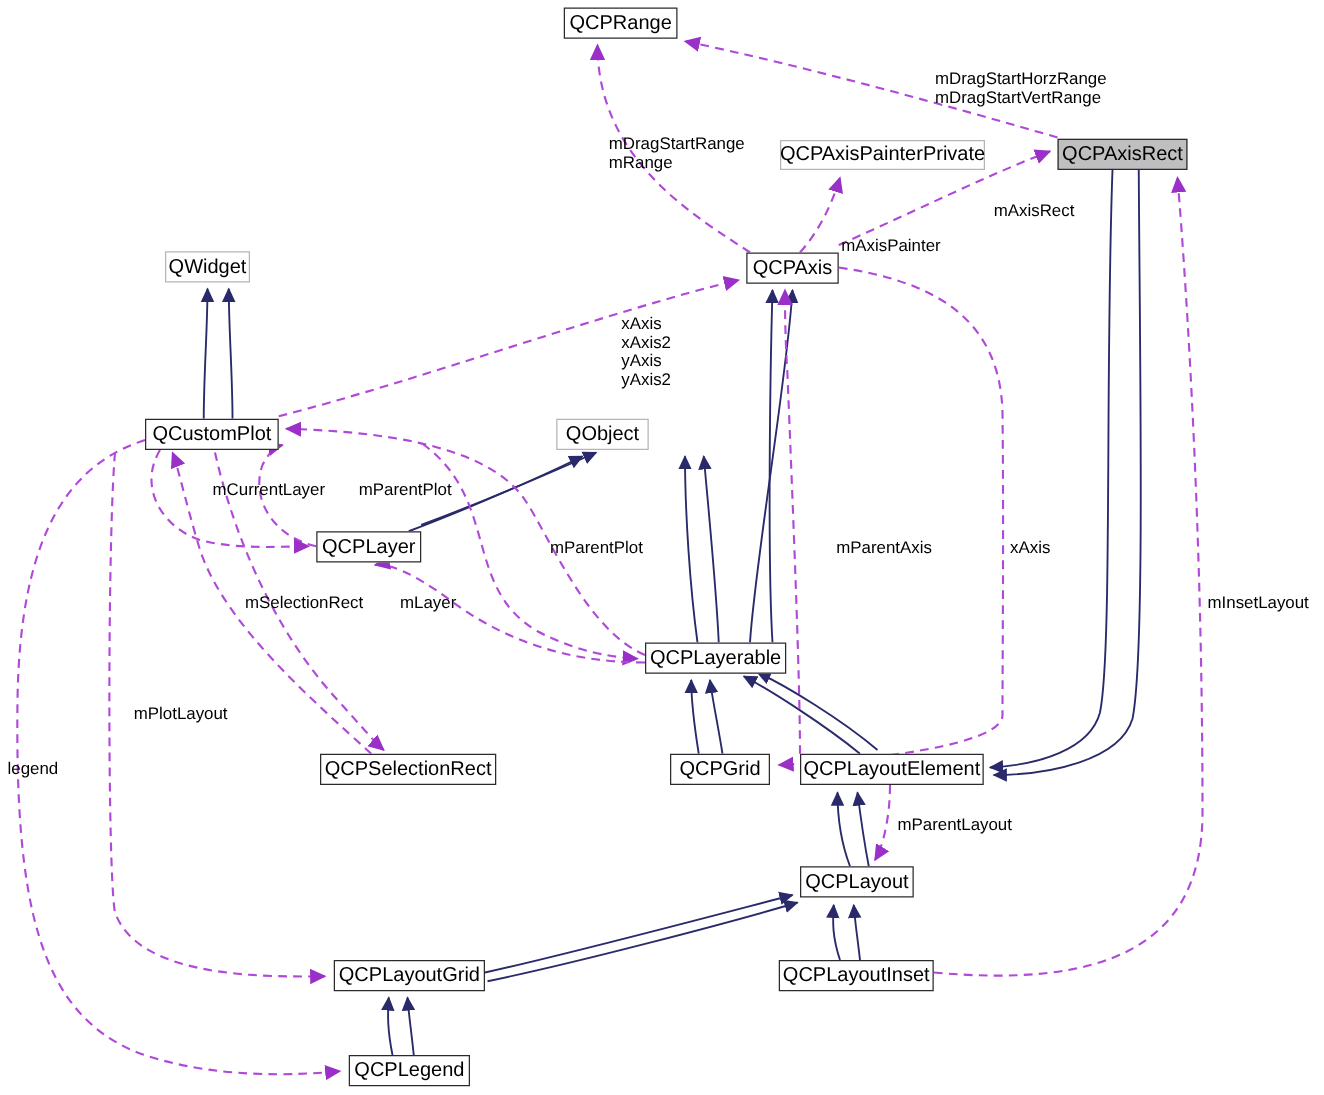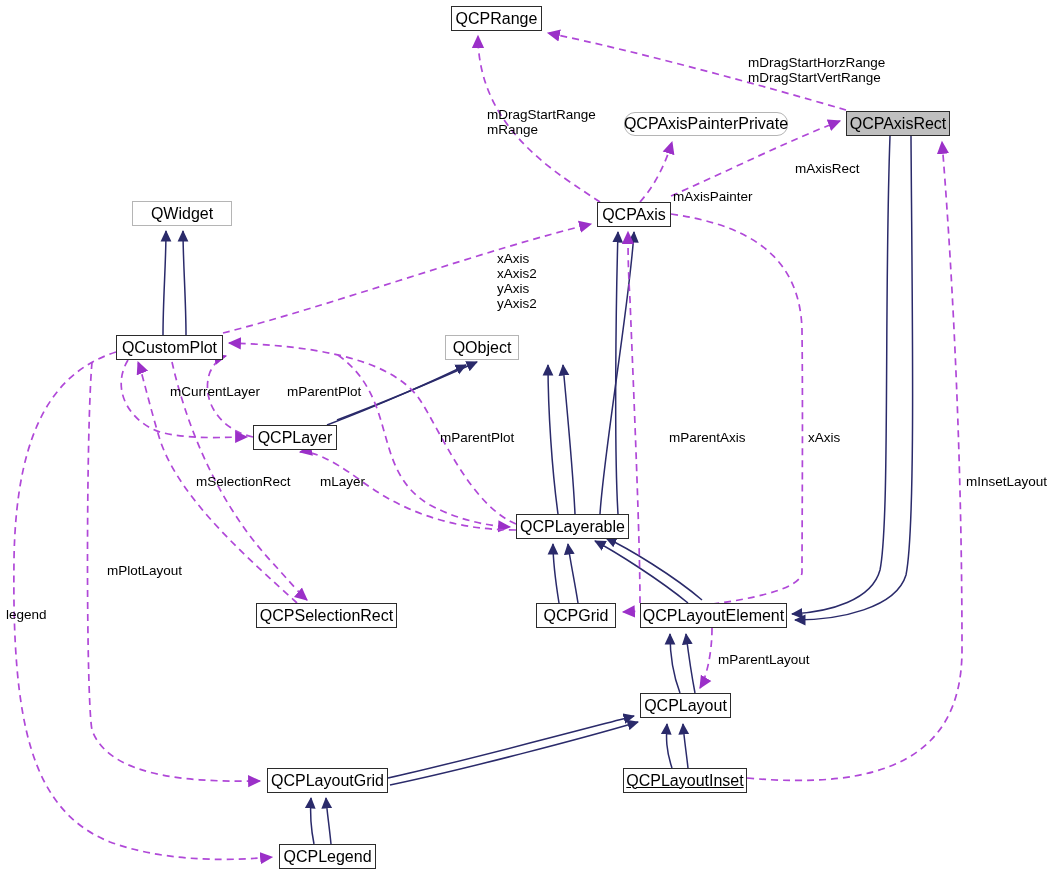--- a/index.html
+++ b/index.html
@@ -140,29 +140,29 @@
       <path d="M 116,352 C 60,370 16,420 14,560 C 12,720 30,810 110,842 C 170,864 240,860 272,857"></path>
 
       <path d="M 712,628 C 712,655 706,678 700,688"></path>
     </g>
   </svg>
 
   <div class="node solid" style="left:451px;top:6px;width:91px;height:25px;">
     <span>QCPRange</span>
   </div>
 
-  <div class="node light" style="left:624px;top:112px;width:164px;height:24px;border-radius:11px;">
+  <div class="node light" style="left:624px;top:112px;width:164px;height:24px;">
     <span>QCPAxisPainterPrivate</span>
   </div>
 
   <div class="node highlight" style="left:846px;top:111px;width:104px;height:25px;">
     <span>QCPAxisRect</span>
   </div>
 
-  <div class="node light" style="left:132px;top:201px;width:100px;height:25px;">
+  <div class="node light" style="left:132px;top:201px;width:68px;height:25px;">
     <span>QWidget</span>
   </div>
 
   <div class="node solid" style="left:597px;top:202px;width:74px;height:25px;">
     <span>QCPAxis</span>
   </div>
 
   <div class="node solid" style="left:116px;top:335px;width:107px;height:25px;">
     <span>QCustomPlot</span>
   </div>
@@ -192,21 +192,21 @@
   </div>
 
   <div class="node solid" style="left:640px;top:693px;width:91px;height:25px;">
     <span>QCPLayout</span>
   </div>
 
   <div class="node solid" style="left:267px;top:768px;width:121px;height:25px;">
     <span>QCPLayoutGrid</span>
   </div>
 
-  <div class="node solid" style="left:623px;top:768px;width:124px;height:25px;text-decoration:underline;">
+  <div class="node solid" style="left:623px;top:768px;width:124px;height:25px;">
     <span>QCPLayoutInset</span>
   </div>
 
   <div class="node solid" style="left:279px;top:844px;width:97px;height:25px;">
     <span>QCPLegend</span>
   </div>
 
   <div class="edge-label" style="left:748px;top:55px;">mDragStartHorzRange
 mDragStartVertRange</div>
 

